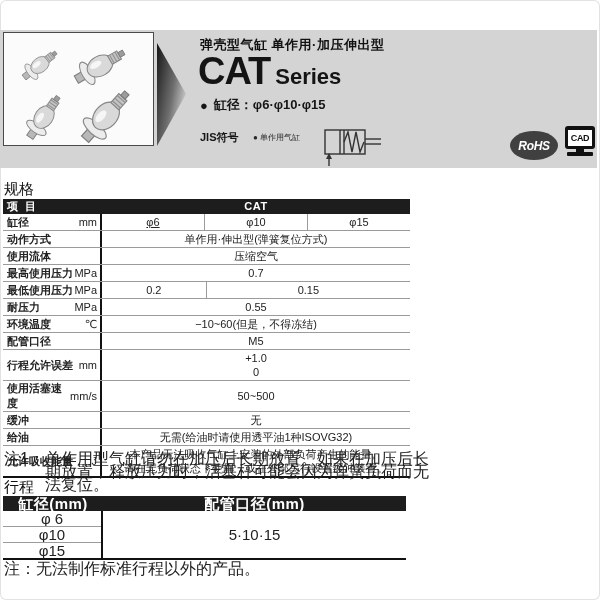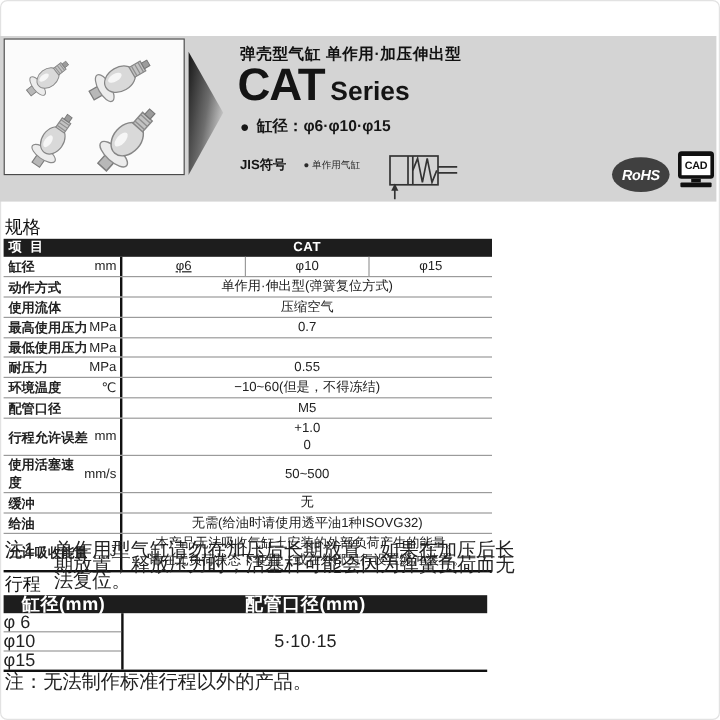--- a/index.html
+++ b/index.html
@@ -48,21 +48,21 @@
   
   .note{position:absolute;left:4px;font-size:16px;line-height:13px;color:#222;display:flex;}
   .note .prefix{white-space:nowrap;}
   .note .body{display:block;}
   
   .stroke-table{position:absolute;left:3px;top:496px;width:403px;border-bottom:2px solid #111;font-size:15px;}
   .stroke-table .thead .h-bore{width:100px;text-align:center;letter-spacing:.5px;}
   .stroke-table .thead .h-std{flex:1;text-align:center;letter-spacing:.5px;}
   .sbody{display:flex;align-items:stretch;}
   .bore-col{width:100px;box-sizing:border-box;border-right:2px solid #111;display:flex;flex-direction:column;}
-  .bore-row{height:15px;line-height:15px;text-align:left;}
+  .bore-row{height:15px;line-height:15px;text-align:center;}
   .bore-row + .bore-row{border-top:1px solid #9b9b9b;}
   .std-cell{flex:1;display:flex;align-items:center;justify-content:center;}
 </style>
 </head>
 <body>
 
 <div class="page">
 
   <div class="band"></div>
 
@@ -175,20 +175,24 @@
           </div>
           <div class="svals">
             <div class="scell" style="flex: 3 1 0%;">0.7</div>
           </div>
         </div>
         <div class="srow">
           <div class="slabel-cell">
             <div class="slabel">最低使用压力</div>
             <div class="sunit">MPa</div>
           </div>
+          <div class="svals">
+            <div class="scell" style="flex: 1 1 0%;">0.2</div>
+            <div class="scell" style="flex: 2 1 0%;">0.15</div>
+          </div>
         </div>
         <div class="srow">
           <div class="slabel-cell">
             <div class="slabel">耐压力</div>
             <div class="sunit">MPa</div>
           </div>
           <div class="svals">
             <div class="scell" style="flex: 3 1 0%;">0.55</div>
           </div>
         </div>

